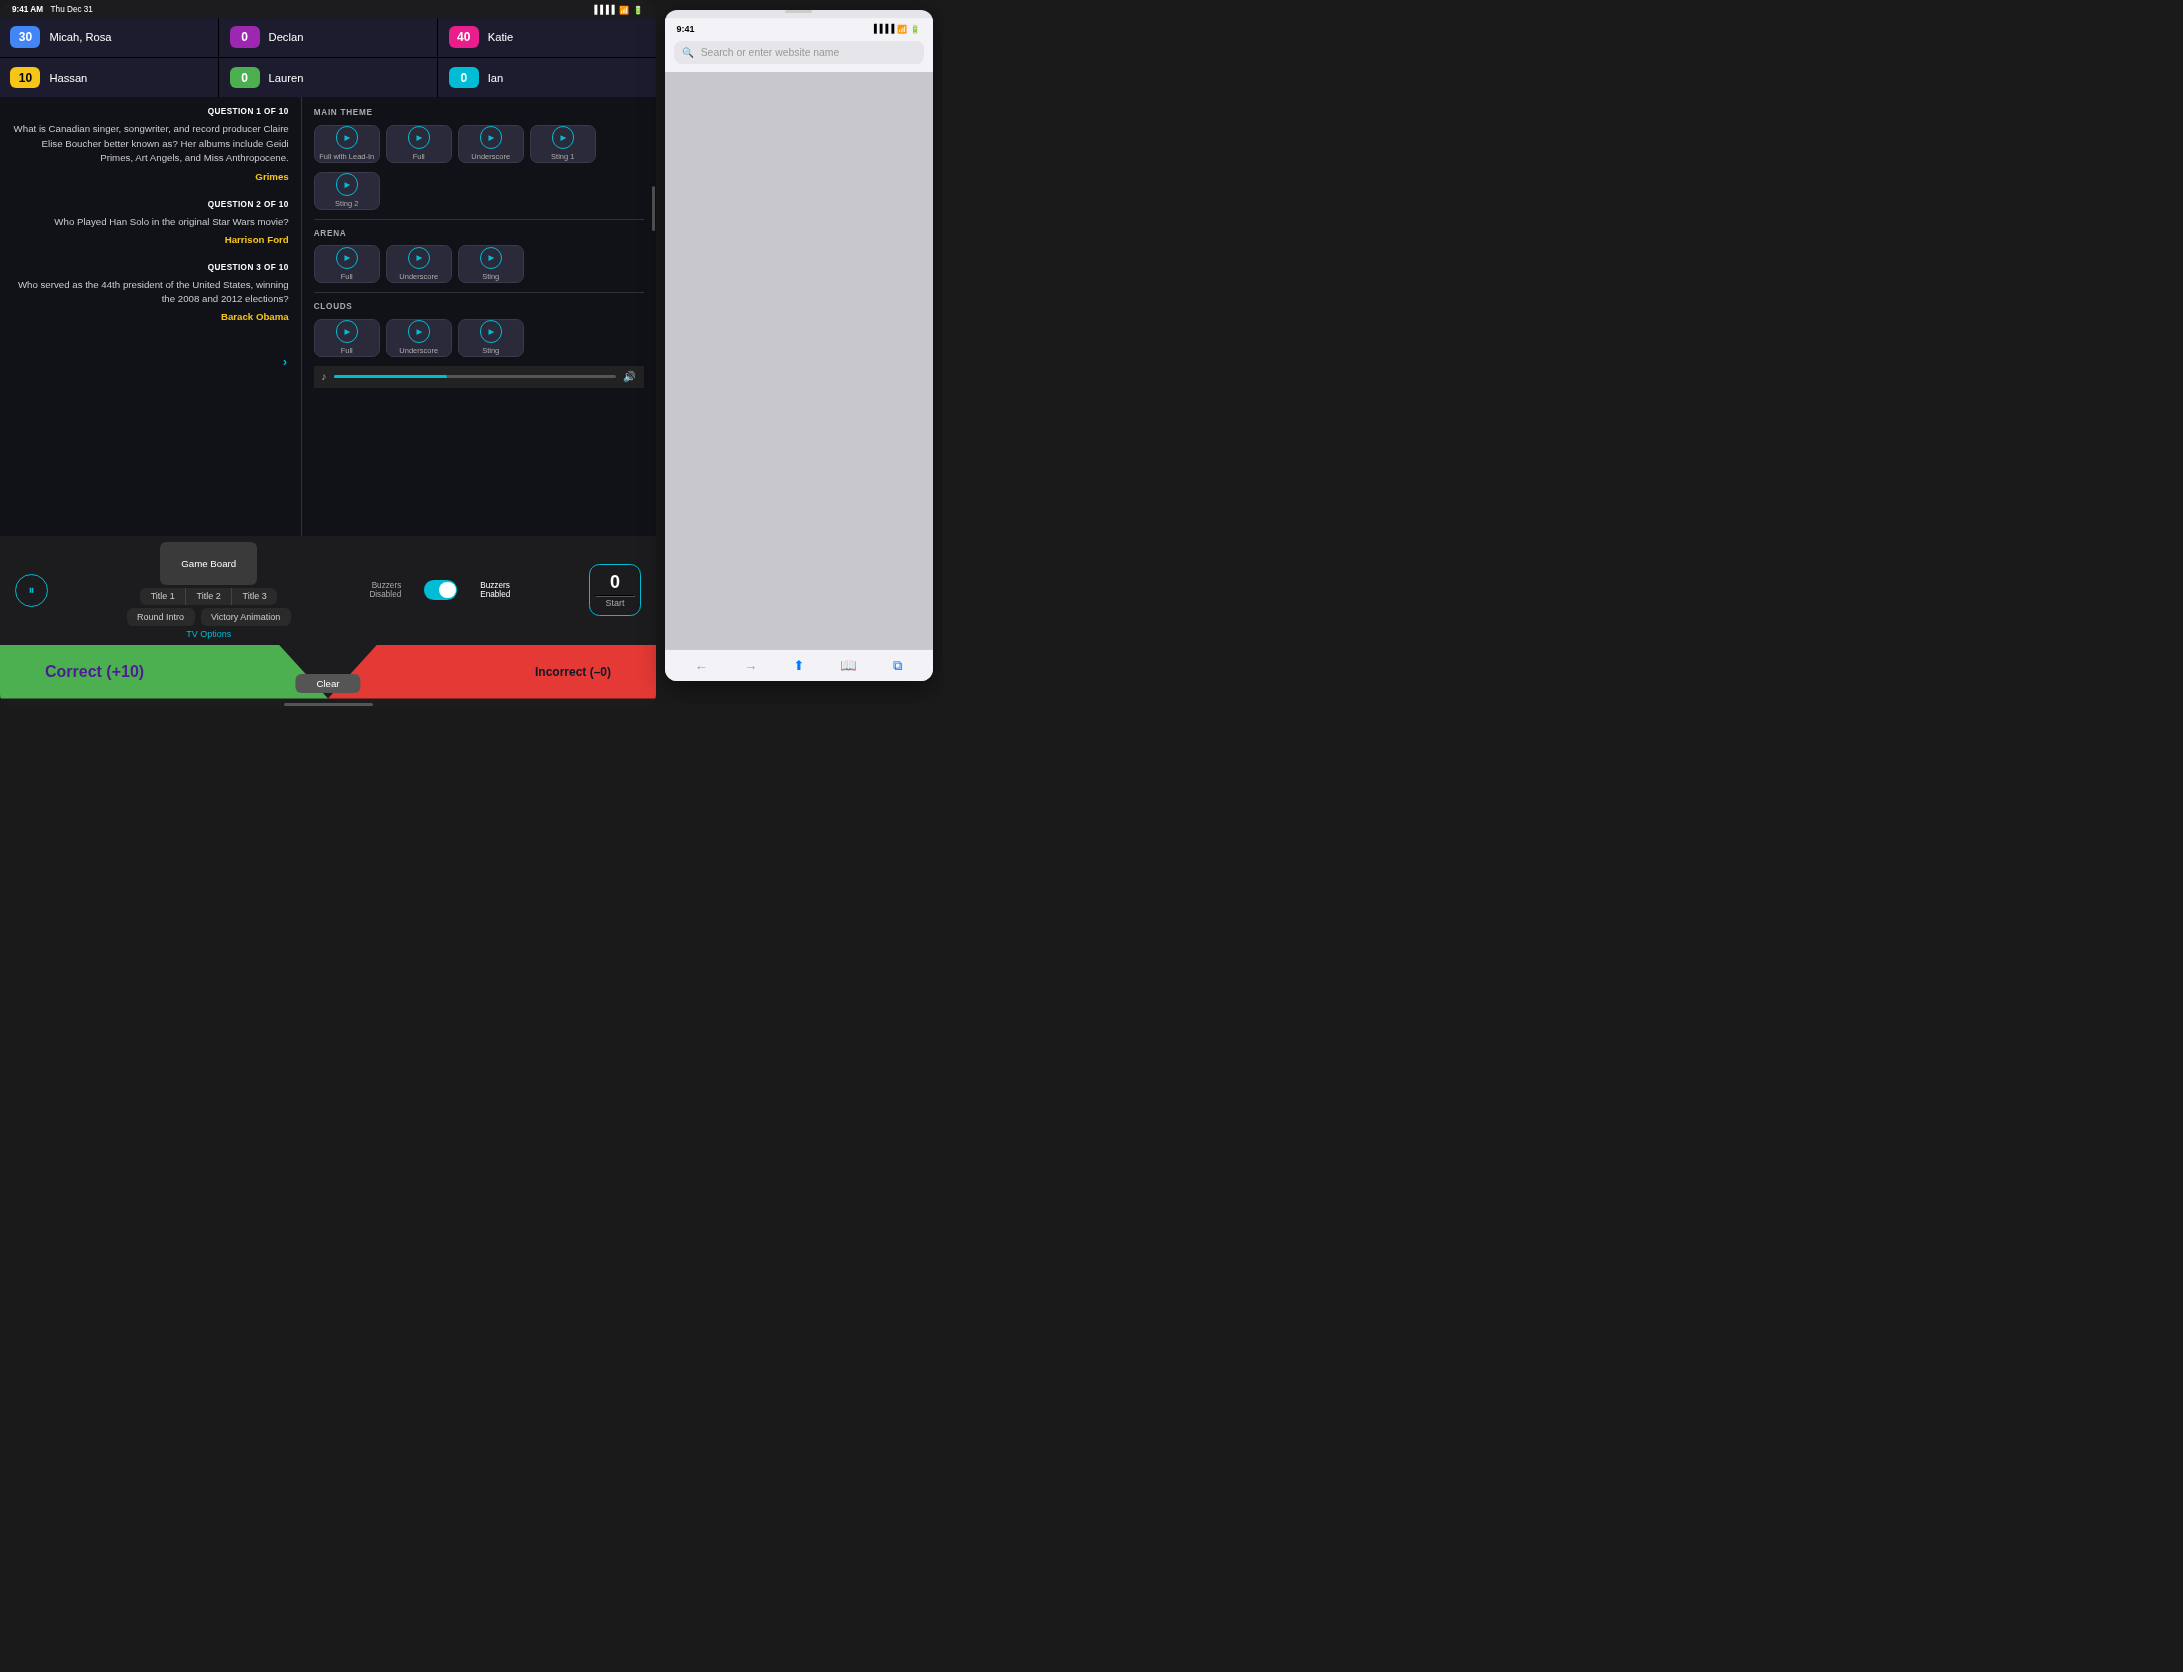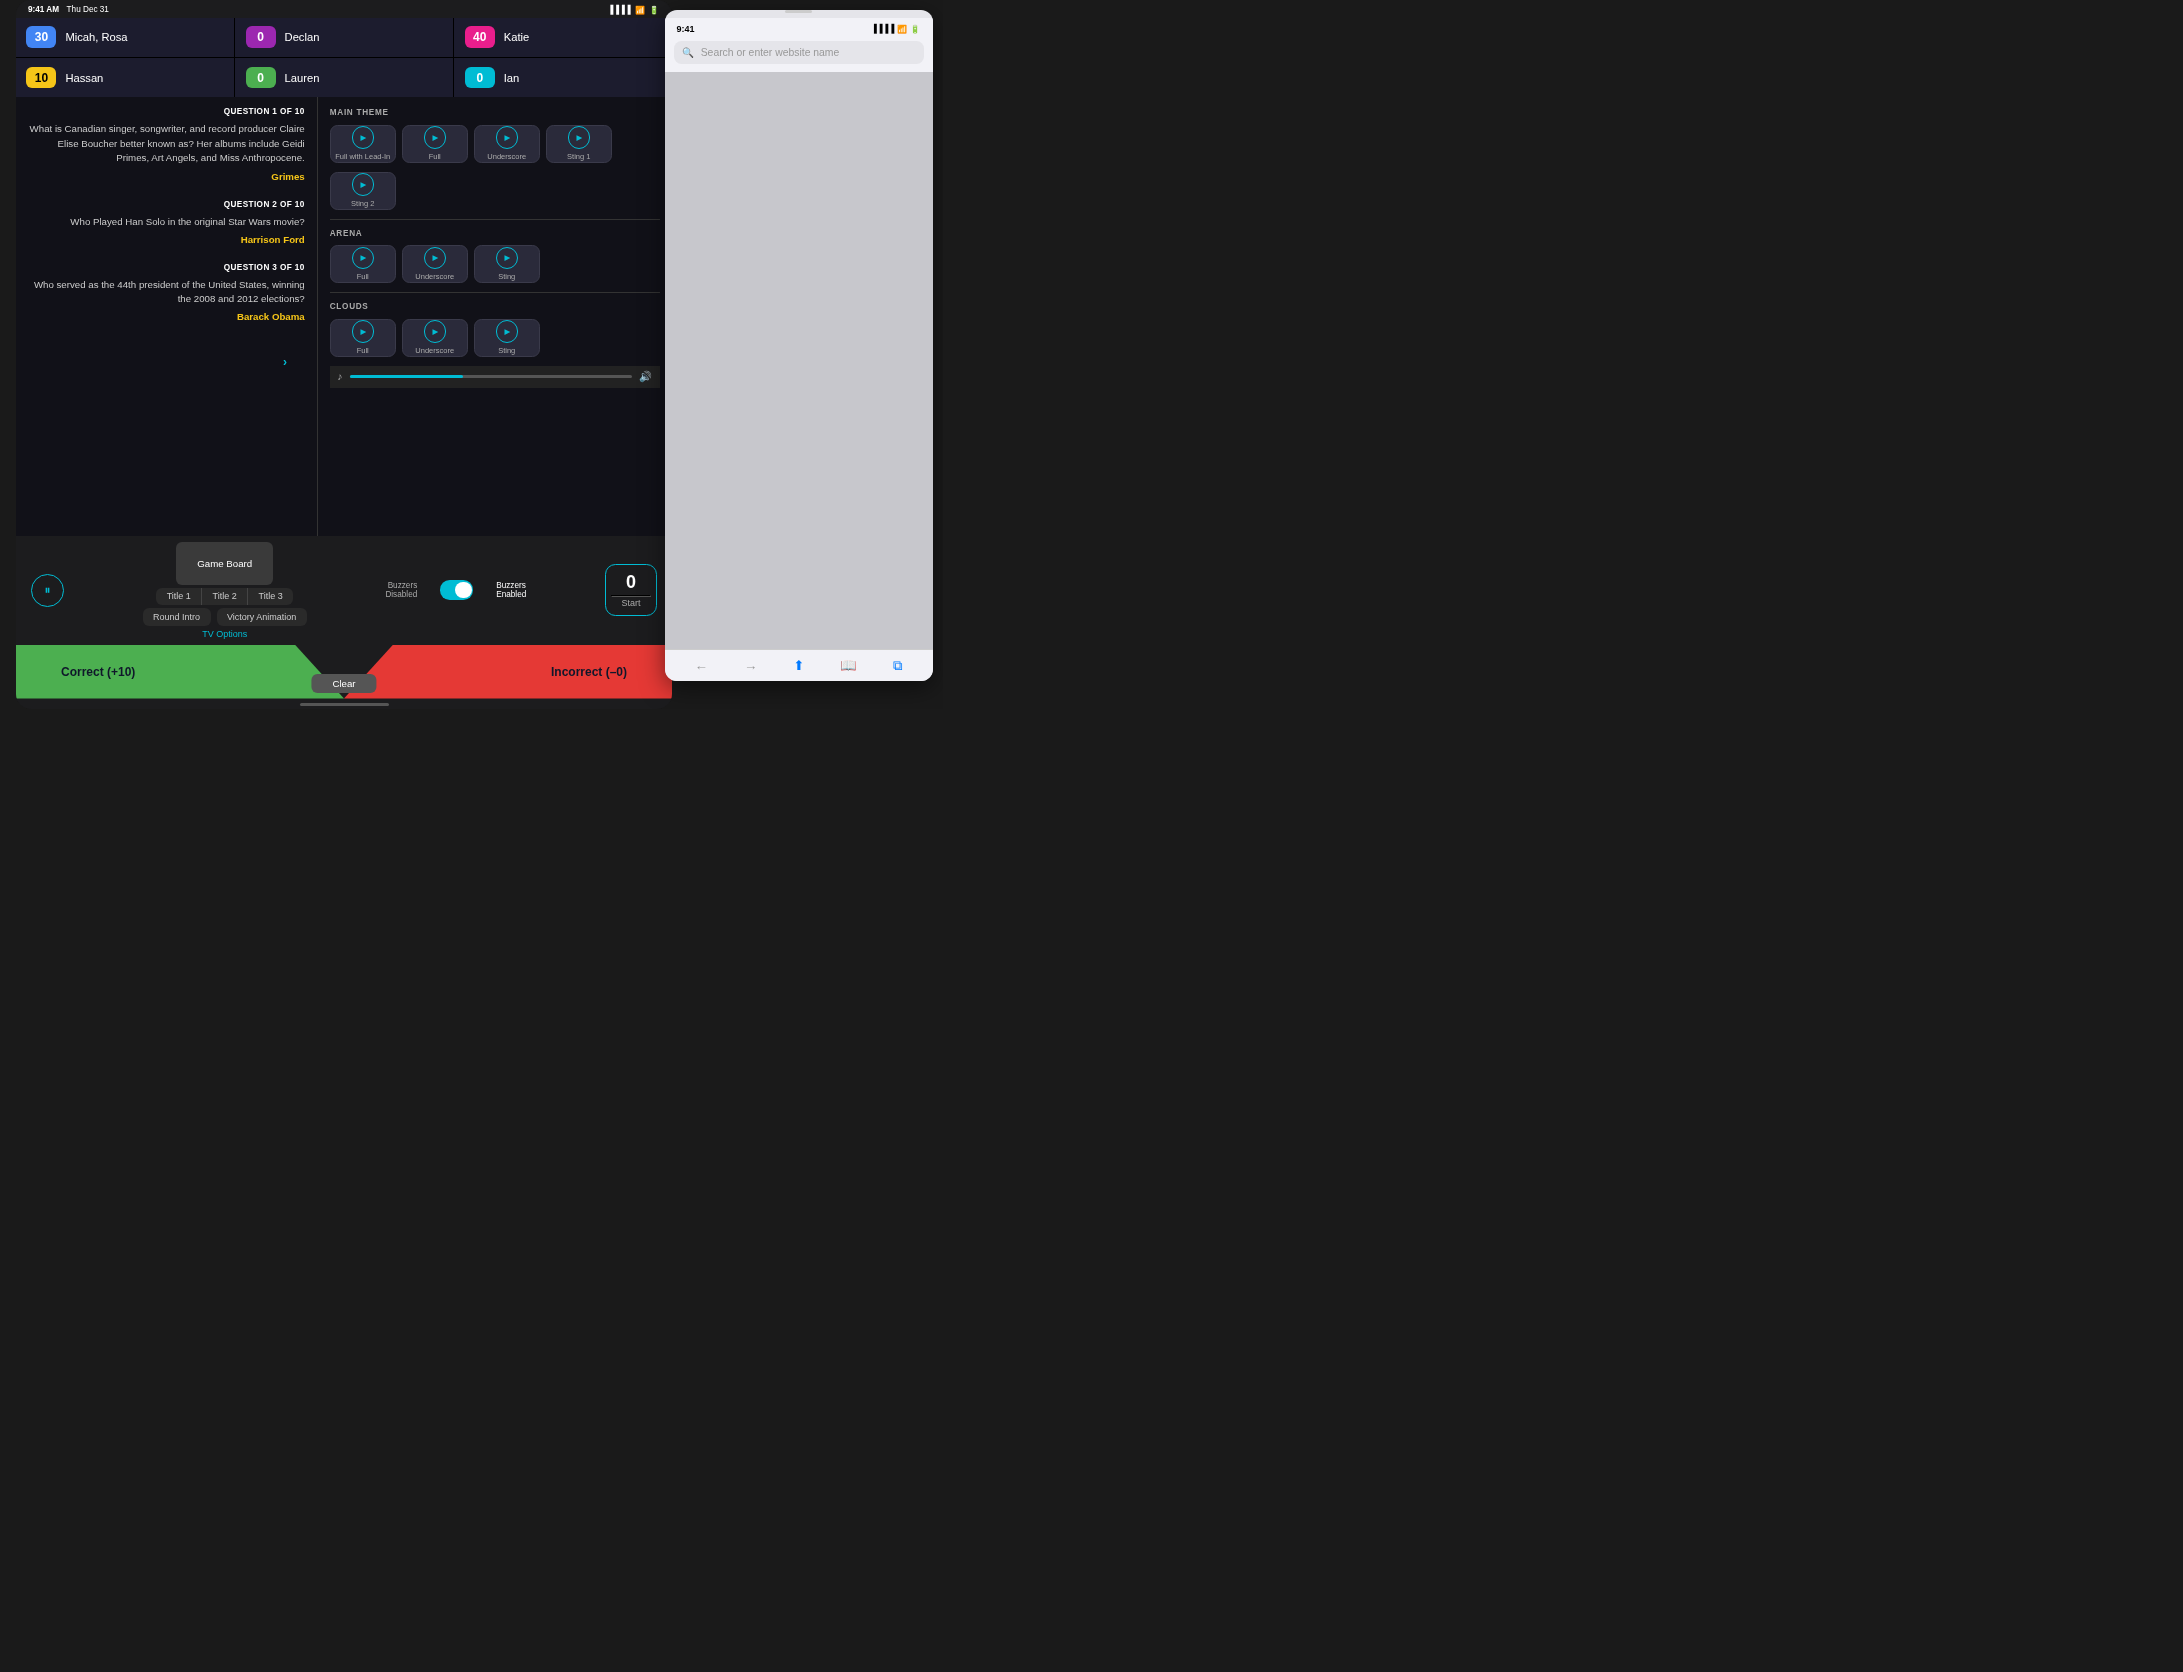--- a/index.html
+++ b/index.html
@@ -9,21 +9,21 @@
       width: 943px;
       height: 709px;
       font-family: -apple-system, BlinkMacSystemFont, 'SF Pro Display', 'Helvetica Neue', Arial, sans-serif;
       overflow: hidden;
       position: relative;
     }
 
     
     .ipad-frame {
       position: absolute;
-      top: 0; left: 16px;
+      top: 0; left: 0;
       width: 656px;
       height: 709px;
       background: #1c1c1e;
       border-radius: 15px;
       overflow: hidden;
     }
 
     
     .status-bar {
       display: flex;
@@ -394,22 +394,22 @@
       height: 100%;
       background: #4caf50;
       display: flex;
       align-items: center;
       justify-content: center;
       clip-path: polygon(0 0, 85% 0, 100% 100%, 0 100%);
       position: relative;
     }
 
     .correct-text {
-      color: #0f172a;
-      font-size: 12px;
+      color: #4c1d95;
+      font-size: 16px;
       font-weight: 600;
       position: absolute;
       left: 45px;
     }
 
     .incorrect-zone {
       flex: 1;
       height: 100%;
       background: #e53935;
       display: flex;

